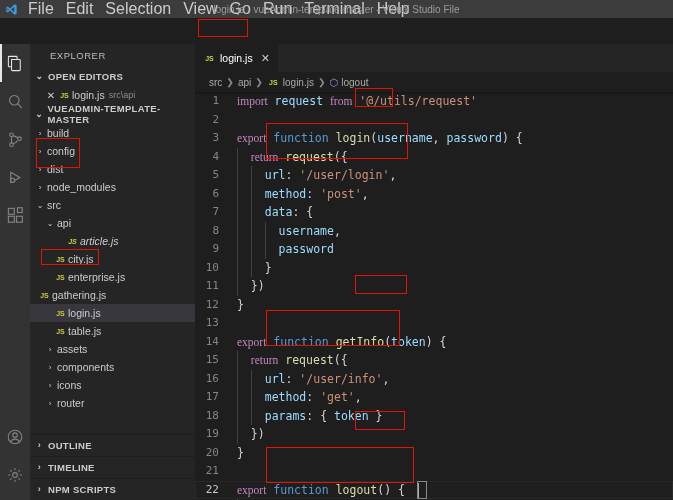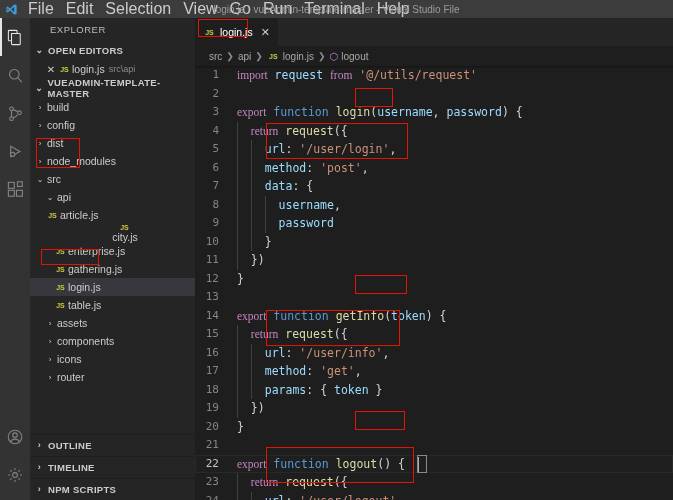--- a/index.html
+++ b/index.html
@@ -21,21 +21,21 @@
   .menubar { display: flex; align-items: center; gap: 0px; }
   .menu-item {
     font-size: 16px; color: #cccccc; padding: 2px 6px; line-height: 12px; white-space: nowrap;
   }
   .window-title {
     position: absolute; left: 0; right: 0; text-align: center;
     font-size: 10px; color: #9c9c9c; pointer-events: none;
   }
 
   
-  .body { flex: 1; display: flex; min-height: 0; }
+  .body { flex: 1; display: flex; min-height: 0; margin-top: 26px; }
 
   
   .activitybar {
     width: 30px; background: #333333; display: flex; flex-direction: column;
     align-items: center; flex: 0 0 30px;
   }
   .act-top { display: flex; flex-direction: column; align-items: center; flex: 1; }
   .act-bottom { display: flex; flex-direction: column; align-items: center; padding-bottom: 6px; }
   .act-icon {
     width: 30px; height: 38px; display: flex; align-items: center; justify-content: center;
@@ -274,33 +274,33 @@
             <span class="row-label">node_modules</span>
           </div>
           <div class="row" style="padding-left: 4px;">
             <span class="chev">⌄</span>
             <span class="row-label">src</span>
           </div>
           <div class="row" style="padding-left: 14px;">
             <span class="chev">⌄</span>
             <span class="row-label">api</span>
           </div>
-          <div class="row" style="padding-left: 16px;">
+          <div class="row" style="padding-left: 36px; font-style: italic;">
             <span class="fileicon-js">JS</span>
             <span class="row-label">article.js</span>
           </div>
-          <div class="row" style="padding-left: 24px; flex-direction: column;">
+          <div class="row" style="padding-left: 24px;">
             <span class="fileicon-js">JS</span>
             <span class="row-label">city.js</span>
           </div>
           <div class="row" style="padding-left: 24px;">
             <span class="fileicon-js">JS</span>
             <span class="row-label">enterprise.js</span>
           </div>
-          <div class="row" style="padding-left: 24px;">
+          <div class="row" style="padding-left: 8px;">
             <span class="fileicon-js">JS</span>
             <span class="row-label">gathering.js</span>
           </div>
           <div class="row selected" style="padding-left: 24px;">
             <span class="fileicon-js">JS</span>
             <span class="row-label">login.js</span>
           </div>
           <div class="row" style="padding-left: 24px;">
             <span class="fileicon-js">JS</span>
             <span class="row-label">table.js</span>

